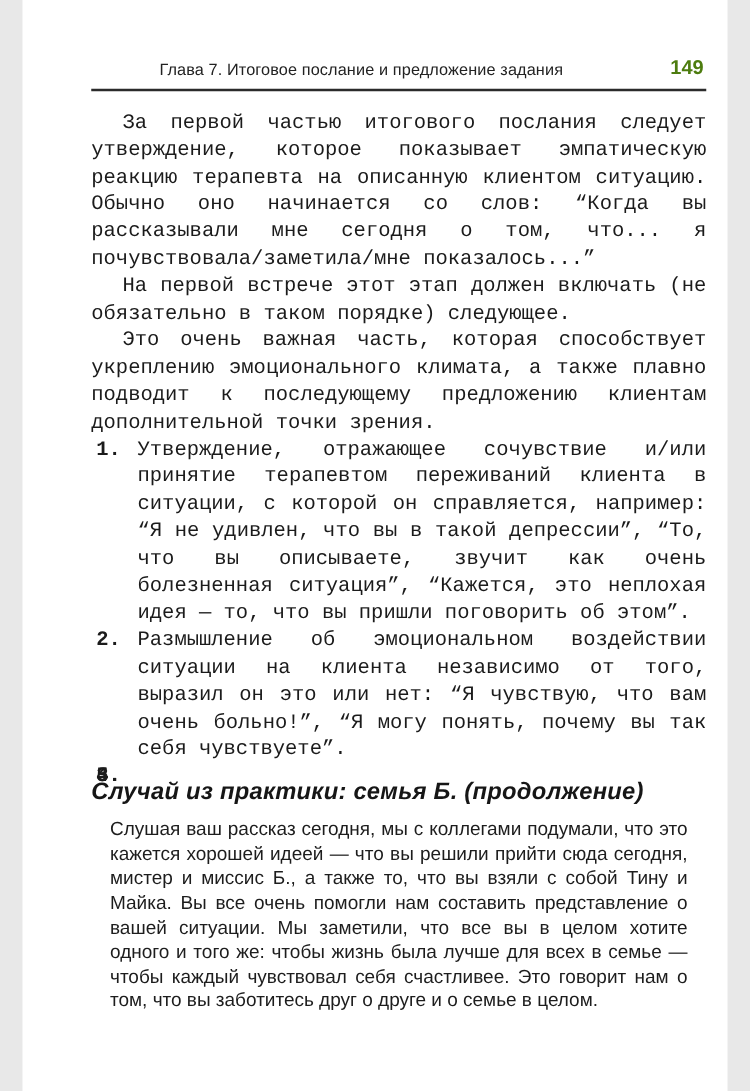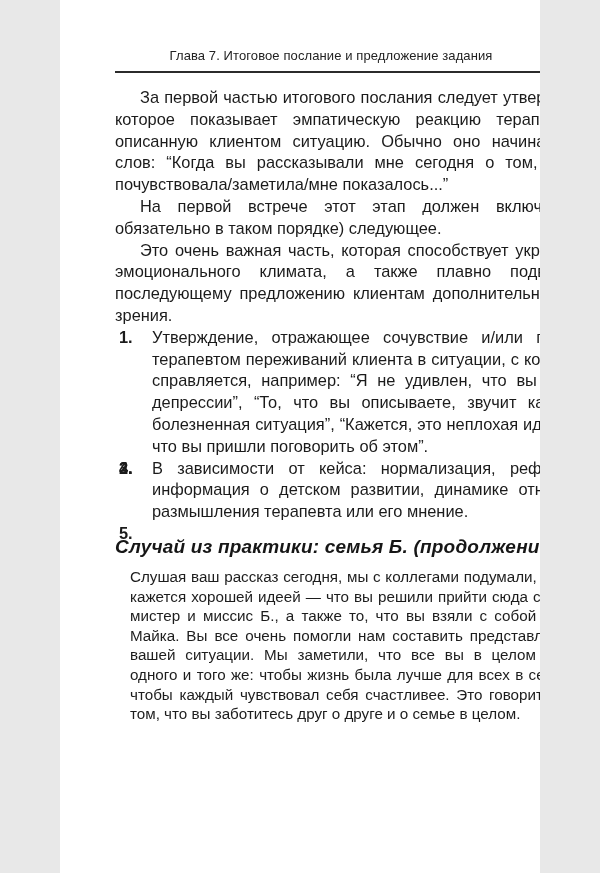--- a/index.html
+++ b/index.html
@@ -2,21 +2,21 @@
 <html lang="ru"><head>
 <meta charset="utf-8">
 <style>
   html, body {
     margin: 0;
     padding: 0;
     background: #e8e8e8;
   }
   .page {
     position: relative;
-    width: 480px;
+    width: 564px;
     height: 873px;
     background: #ffffff;
     margin: 0 auto;
     overflow: hidden;
     color: #1c1c1c;
   }
   .content {
     position: absolute;
     left: 55px;
     top: 48px;
@@ -47,21 +47,21 @@
     right: 2px;
     top: -2px;
     font-family: "Liberation Sans", sans-serif;
     font-weight: bold;
     font-size: 16px;
     color: #4d7c0f;
   }
 
   
   .body-text {
-    font-family: Liberation Sans, sans-serif;
+    font-family: Liberation Mono, monospace;
     font-size: 16.4px;
     line-height: 21.8px;
     text-align: justify;
     color: #1b1b1b;
   }
   .body-text p {
     margin: 0;
     text-indent: 25px;
   }
 
@@ -118,27 +118,27 @@
       <p>На первой встрече этот этап должен включать (не обязательно в таком порядке) следующее.</p>
       <p>Это очень важная часть, которая способствует укреплению эмоционального климата, а также плавно подводит к последующему предложению клиентам дополнительной точки зрения.</p>
 
       <div class="numbered-list">
         <div class="list-item">
           <span class="item-number">1.</span>
           <span>Утверждение, отражающее сочувствие и/или принятие терапевтом переживаний клиента в ситуации, с которой он справляется, например: “Я не удивлен, что вы в такой депрессии”, “То, что вы описываете, звучит как очень болезненная ситуация”, “Кажется, это неплохая идея — то, что вы пришли поговорить об этом”.</span>
         </div>
         <div class="list-item">
           <span class="item-number">2.</span>
+          <span>Размышление об эмоциональном воздействии ситуации на клиента независимо от того, выразил он это или нет: “Я чувствую, что вам очень больно!”, “Я могу понять, почему вы так себя чувствуете”.</span>
         </div>
         <div class="list-item">
           <span class="item-number">3.</span>
         </div>
         <div class="list-item">
           <span class="item-number">4.</span>
-          <span>В зависимости от кейса: нормализация, рефрейминг, информация о детском развитии, динамике отношений; размышления терапевта или его мнение.</span>
         </div>
         <div class="list-item">
           <span class="item-number">5.</span>
         </div>
       </div>
     </div>
 
     <div class="case-heading">Случай из практики: семья Б. (продолжение)</div>
     <div class="case-paragraph">Слушая ваш рассказ сегодня, мы с коллегами подумали, что это кажется хорошей идеей — что вы решили прийти сюда сегодня, мистер и миссис Б., а также то, что вы взяли с собой Тину и Майка. Вы все очень помогли нам составить представление о вашей ситуации. Мы заметили, что все вы в целом хотите одного и того же: чтобы жизнь была лучше для всех в семье — чтобы каждый чувствовал себя счастливее. Это говорит нам о том, что вы заботитесь друг о друге и о семье в целом.</div>
 

